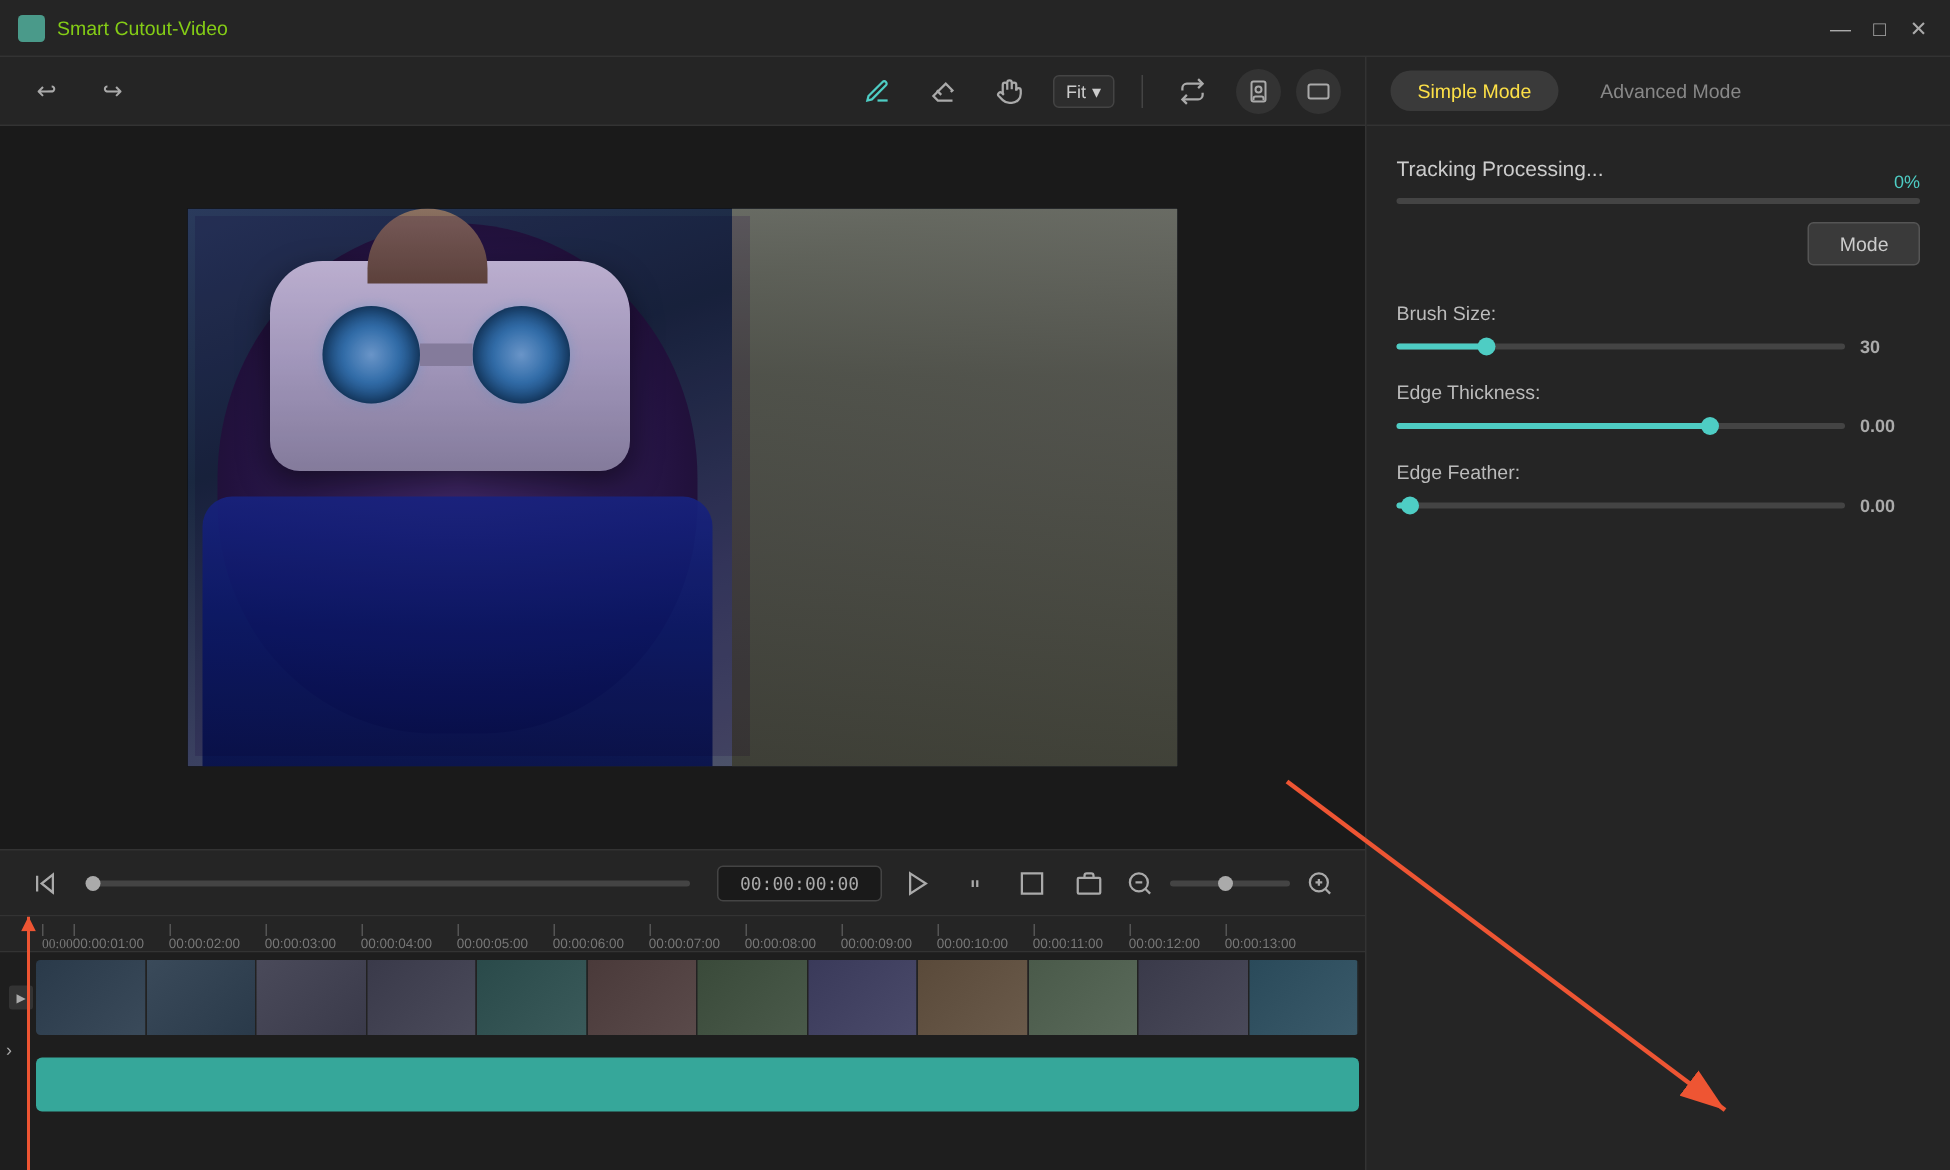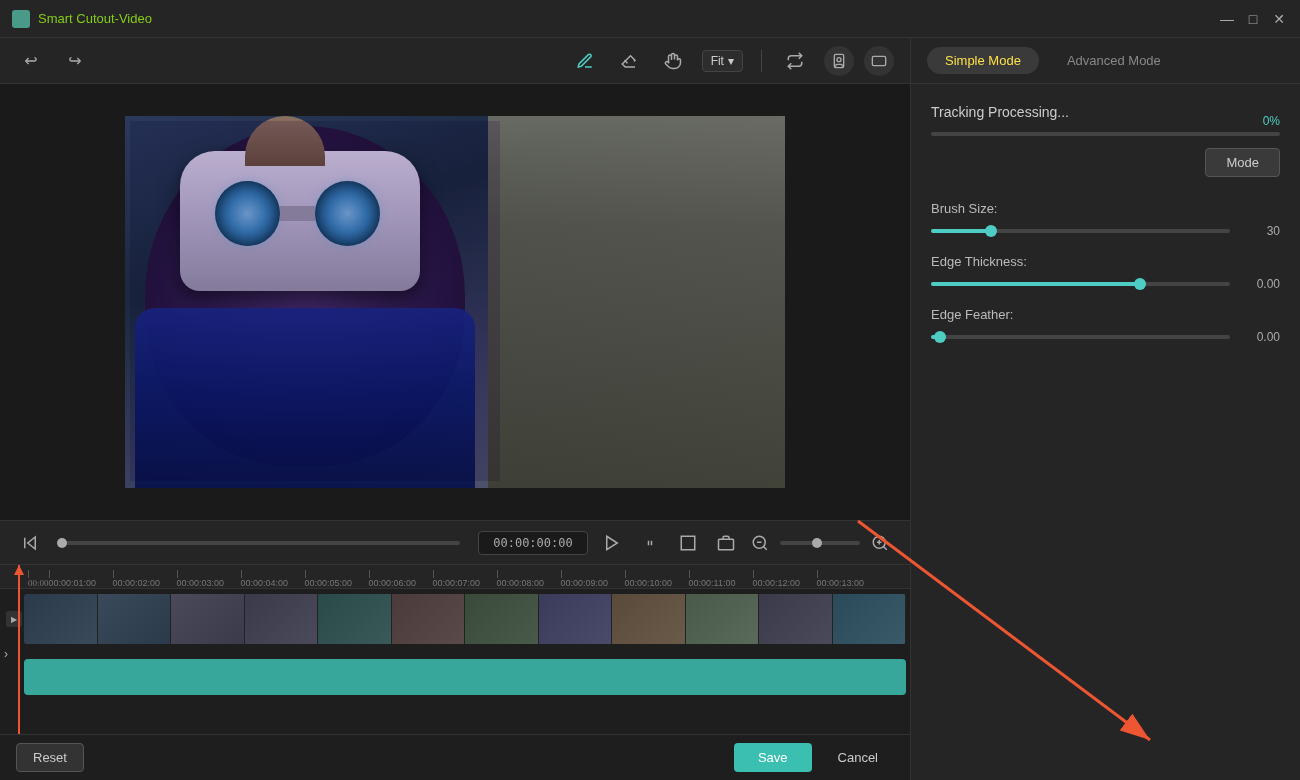--- a/index.html
+++ b/index.html
@@ -444,23 +444,24 @@
       width: 12px; height: 12px;
       background: #4ecdc4;
       border-radius: 50%;
       position: absolute;
       top: -4px;
       transform: translateX(-50%);
       cursor: pointer;
     }
     .slider-value {
       min-width: 40px;
-      text-align: right;
+      text-align: left;
       font-size: 12px;
       color: #aaa;
+      font-weight: bold;
     }
 
     
     #bottom-bar {
       height: 46px;
       background: #1e1e1e;
       border-top: 1px solid #333;
       display: flex;
       align-items: center;
       padding: 0 16px;
@@ -742,27 +743,20 @@
       </div>
 
       <div style="position:relative;height:10px;">
         <div class="expand-icon">›</div>
       </div>
 
       <div class="teal-track"></div>
 
     </div>
 
-    <div id="bottom-bar">
-      <button class="reset-btn">Reset</button>
-      <div class="right-actions">
-        <button class="save-btn">Save</button>
-        <button class="cancel-btn">Cancel</button>
-      </div>
-    </div>
 
   </div>
 
   <div id="right-panel">
 
     <div id="mode-tabs">
       <div class="mode-tab active">Simple Mode</div>
       <div class="mode-tab inactive">Advanced Mode</div>
     </div>
 

